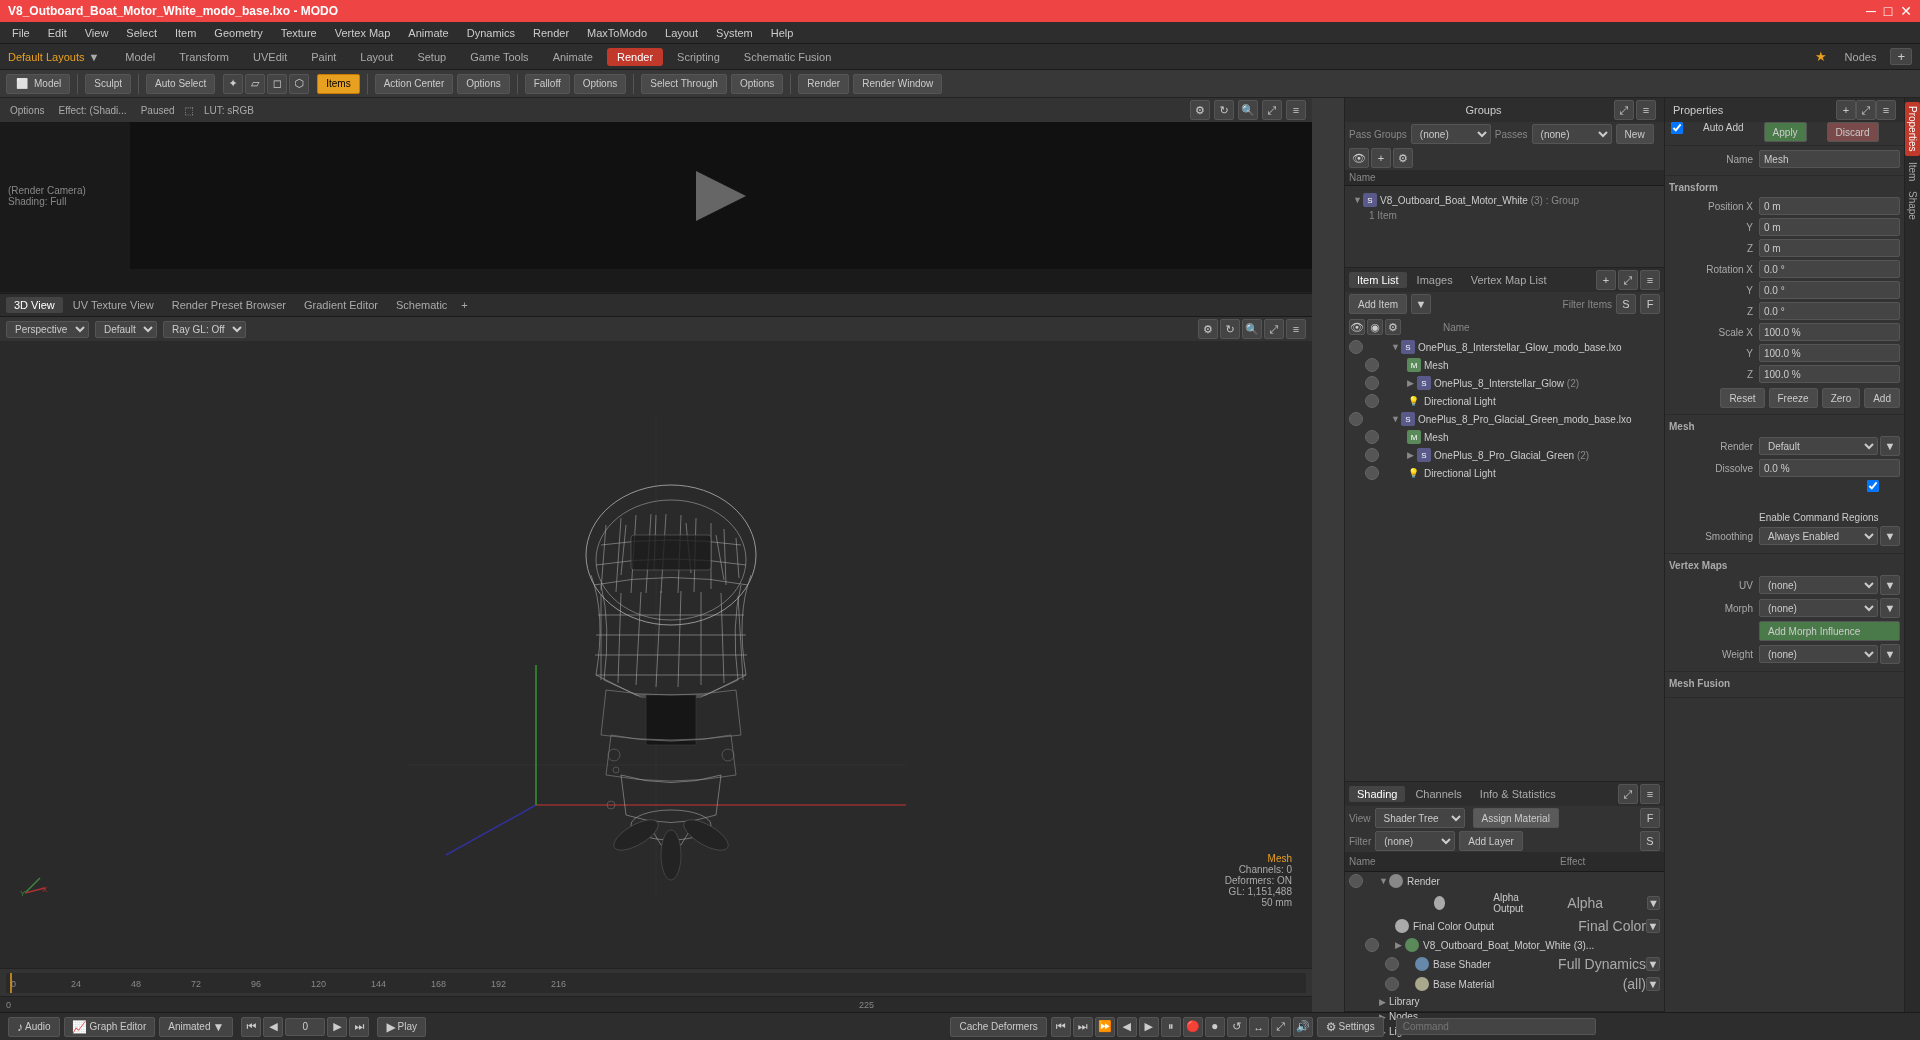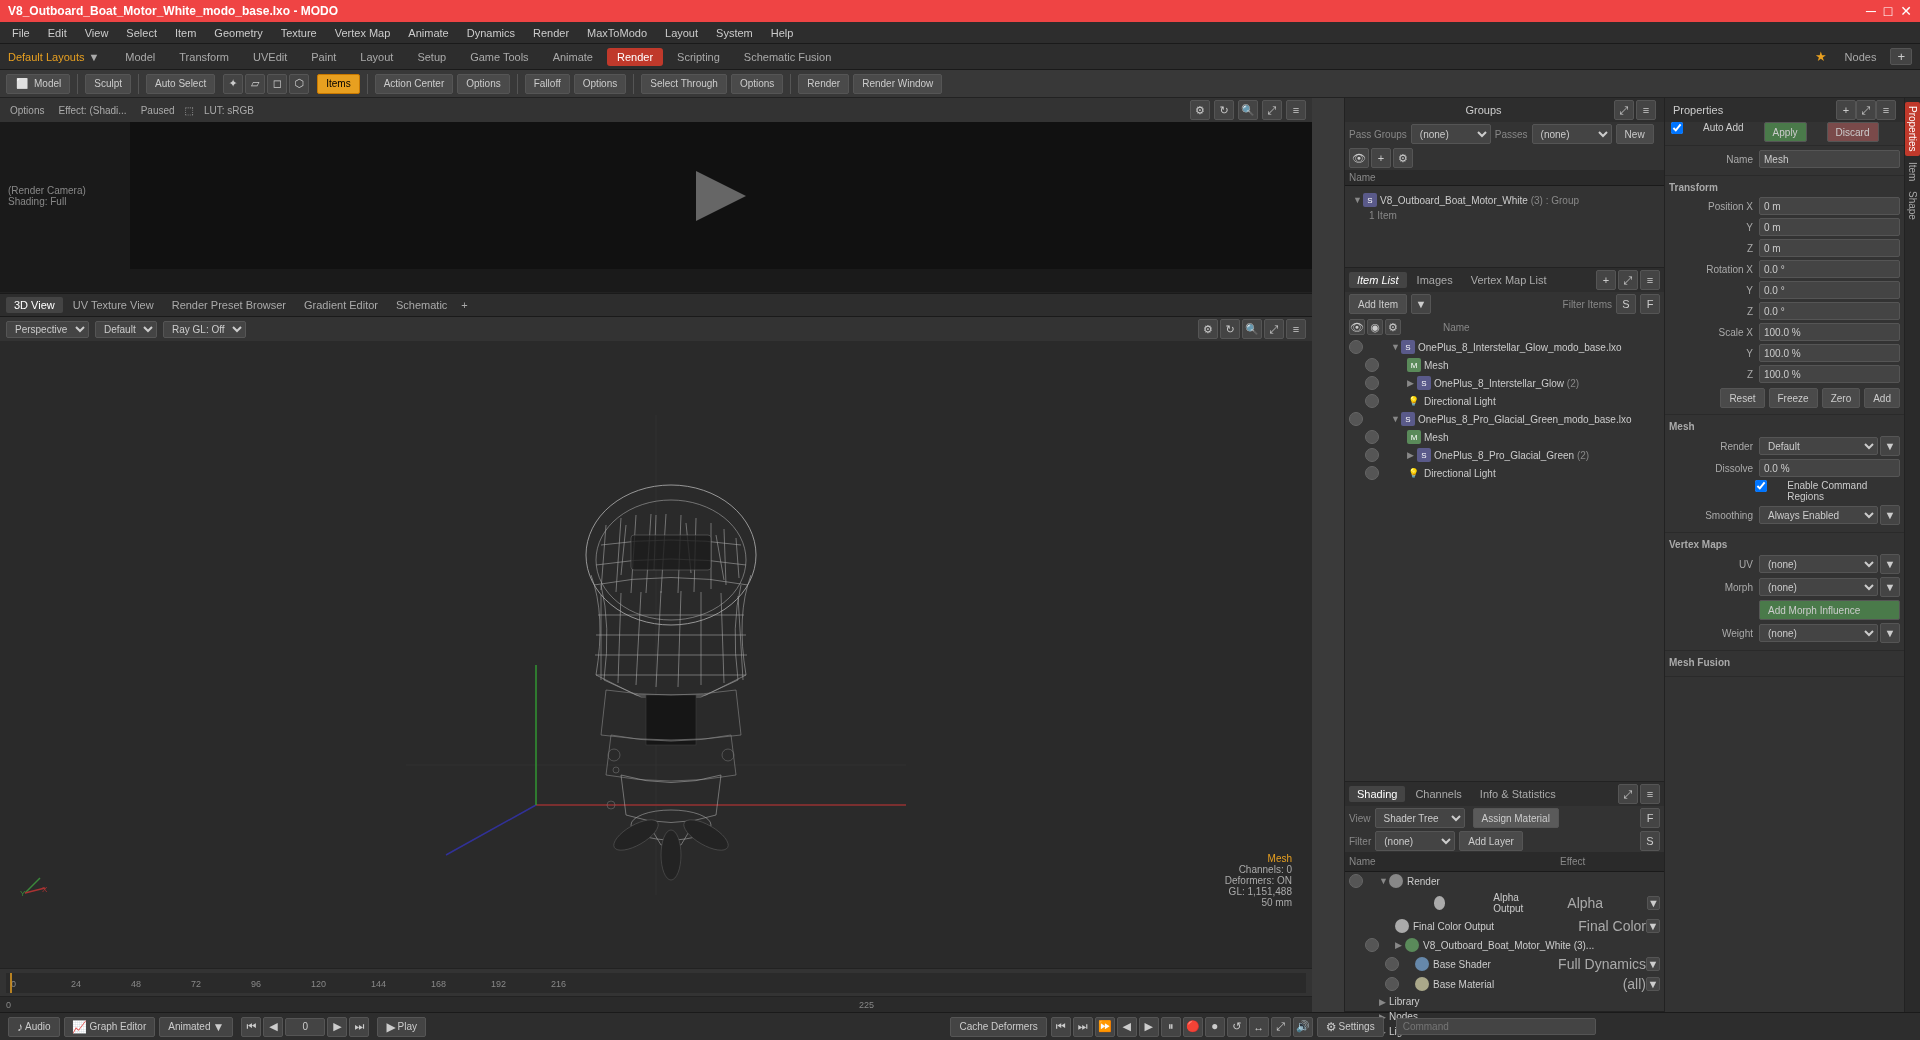--- a/index.html
+++ b/index.html
@@ -70,21 +70,21 @@
     #groups-header { background: #2d2d2d; height: 24px; display: flex; align-items: center; padding: 0 8px; }
     #groups-header .title { flex: 1; text-align: center; font-size: 11px; color: #ccc; }
     #groups-toolbar { background: #333; height: 24px; display: flex; align-items: center; padding: 0 4px; gap: 2px; }
     #groups-content { padding: 4px; }
     .group-item { display: flex; align-items: center; padding: 3px 4px; cursor: pointer; }
 
     
     #itemlist-panel { flex: 1; border-bottom: 1px solid #222; min-height: 200px; }
     #itemlist-tabs { background: #2d2d2d; height: 24px; display: flex; align-items: center; padding: 0 4px; gap: 2px; }
     .il-tab { color: #aaa; padding: 2px 8px; font-size: 11px; cursor: pointer; border-radius: 2px; }
-    .il-tab.active { background: #444; color: #fff; font-style: italic; }
+    .il-tab.active { background: #444; color: #fff; }
     #itemlist-toolbar { background: #333; height: 24px; display: flex; align-items: center; padding: 0 4px; gap: 4px; }
     #itemlist-content { overflow-y: auto; max-height: 160px; }
     .item-row { display: flex; align-items: center; padding: 2px 4px; cursor: pointer; }
     .expand-arrow { display: inline-block; width: 10px; font-size: 9px; color: #888; }
     .item-icon { width: 14px; height: 14px; display: inline-flex; align-items: center; justify-content: center; margin-right: 3px; font-size: 9px; }
     .item-icon.mesh { background: #5a8a5a; border-radius: 2px; color: white; font-size: 8px; }
     .item-icon.scene { background: #5a5a8a; border-radius: 2px; color: white; font-size: 8px; }
     .item-icon.light { color: #aaaa55; }
     .item-name { font-size: 10px; color: #ccc; flex: 1; }
     .item-vis { width: 14px; height: 14px; border-radius: 50%; border: 1px solid #666; margin-right: 2px; background: #555; }
@@ -104,21 +104,21 @@
     
     #props-panel { width: 240px; background: #333; border-left: 1px solid #222; display: flex; flex-direction: column; overflow-y: auto; }
     #props-header { background: #2d2d2d; height: 24px; display: flex; align-items: center; padding: 0 8px; }
     .props-section { padding: 4px; border-bottom: 1px solid #2a2a2a; }
     .props-section-title { color: #aaa; font-size: 10px; padding: 2px 0 4px 0; font-weight: bold; }
     .prop-row { display: flex; align-items: center; margin-bottom: 3px; }
     .prop-label { color: #aaa; font-size: 10px; width: 90px; text-align: right; padding-right: 6px; }
     .prop-value { flex: 1; background: #444; border: 1px solid #555; color: #ccc; padding: 1px 4px; font-size: 10px; border-radius: 2px; height: 18px; display: flex; align-items: center; }
     .prop-value input { background: none; border: none; color: #ccc; font-size: 10px; width: 100%; outline: none; }
     .prop-select { flex: 1; background: #444; border: 1px solid #555; color: #ccc; padding: 1px 4px; font-size: 10px; border-radius: 2px; height: 18px; }
-    .prop-checkbox { display: flex; align-items: flex-start; gap: 20px; }
+    .prop-checkbox { display: flex; align-items: flex-end; gap: 20px; flex-direction: column; }
     .prop-checkbox input { width: 12px; height: 12px; }
     .right-sidebar { display: flex; }
     #props-tab-bar { width: 16px; background: #2a2a2a; display: flex; flex-direction: column; align-items: center; padding: 4px 0; gap: 2px; border-left: 1px solid #222; }
     .props-tab-vert { writing-mode: vertical-rl; color: #aaa; font-size: 10px; padding: 4px 2px; cursor: pointer; border-radius: 2px; }
     .props-tab-vert.active { background: #c0392b; color: white; }
 
     
     #bottombar { background: #2d2d2d; height: 28px; display: flex; align-items: center; padding: 0 8px; gap: 4px; border-top: 1px solid #1a1a1a; }
     .bb-btn { background: #444; border: 1px solid #555; color: #ccc; padding: 2px 8px; font-size: 10px; cursor: pointer; border-radius: 2px; height: 20px; display: flex; align-items: center; gap: 2px; }
     .bb-icon { font-size: 12px; }

